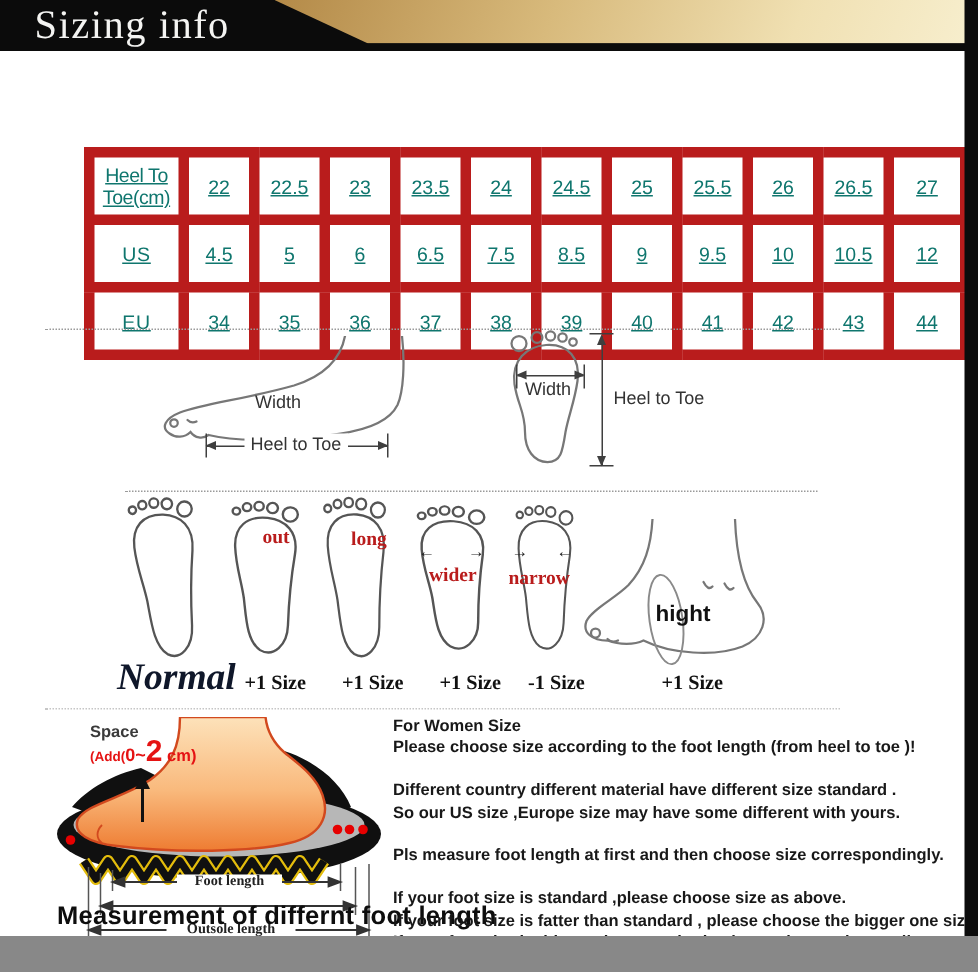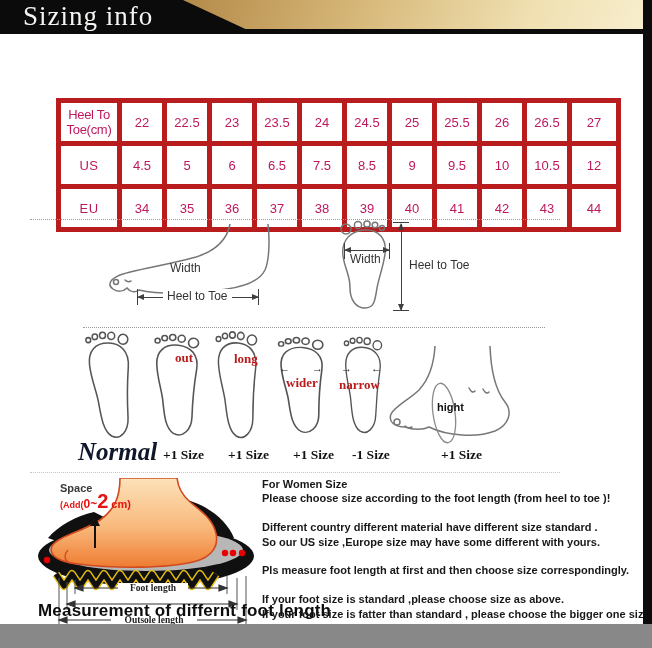--- a/index.html
+++ b/index.html
@@ -16,22 +16,22 @@
               font-size:27px;letter-spacing:1px;}
 
   
   .note-box{left:57px;top:38px;width:498px;height:55px;border:1px solid #6b6b6b;background:#fefefe;
             font-family:"Liberation Serif",serif;color:#9e3636;font-size:17px;line-height:22px;}
   .note-l1{margin:5px 0 0 11px;white-space:nowrap;}
   .note-l2{margin:0 0 0 44px;white-space:nowrap;}
 
   
   table.size{left:56px;top:98px;border-collapse:collapse;table-layout:fixed;background:#fff;}
-  table.size td{border:5px solid #b91c1c;text-align:center;vertical-align:middle;
-                height:38px;padding:0;color:#be185d;font-size:13px;}
+  table.size td{border:7px solid #b91c1c;text-align:center;vertical-align:middle;
+                height:38px;padding:0;color:#0f766e;font-size:13px;text-decoration:underline;}
   table.size{border:2px solid #242424;}
   td.rl0{font-size:9px;letter-spacing:-0.3px;}
   td.rlb{font-size:21px;letter-spacing:0.5px;color:#1a1a1a;}
   td.c0{width:56px;}  td.cn{width:40px;}  td.cl{width:44px;}
 
   
   .dot{border-top:1px dotted #9a9a9a;height:0;}
   .dot3{border-top:1px dotted #c6c6c6;height:0;}
 
   
@@ -53,21 +53,21 @@
   .tkv{position:absolute;width:1px;background:#3f3f3f;}
   .tkh{position:absolute;height:1px;background:#3f3f3f;}
 
   .mlabel{font-size:12px;color:#333;}
   .gap{background:#fff;padding:0 4px;white-space:nowrap;}
 
   
   .ftname{font-family:"Liberation Serif",serif;font-weight:bold;font-size:13px;color:#b91c1c;white-space:nowrap;}
   .ftsize{font-family:"Liberation Serif",serif;font-weight:bold;font-size:13.5px;color:#111;white-space:nowrap;}
   .normal{font-family:"Liberation Serif",serif;font-style:italic;font-weight:600;font-size:25px;color:#0f172a;}
-  .hight{font-weight:bold;font-size:11px;color:#111;}
+  .hight{font-weight:bold;font-size:15px;color:#111;}
   .tinyarrow{font-size:11px;color:#222;font-weight:bold;}
 
   
   .space-l{font-size:11px;font-weight:bold;color:#3a3a3a;line-height:12px;}
   .space-red{color:#e51313;font-weight:bold;}
   .sr-s{font-size:9px;} .sr-m{font-size:12px;} .sr-b{font-size:20px;line-height:14px;} .sr-u{font-size:11px;}
   .measure-lbl{position:absolute;font-family:"Liberation Serif",serif;font-weight:bold;
                font-size:9.5px;color:#222;background:#fff;padding:0 3px;white-space:nowrap;text-align:center;}
   .caption{font-weight:bold;font-size:17px;color:#0d0d0d;letter-spacing:0.2px;white-space:nowrap;}
 

